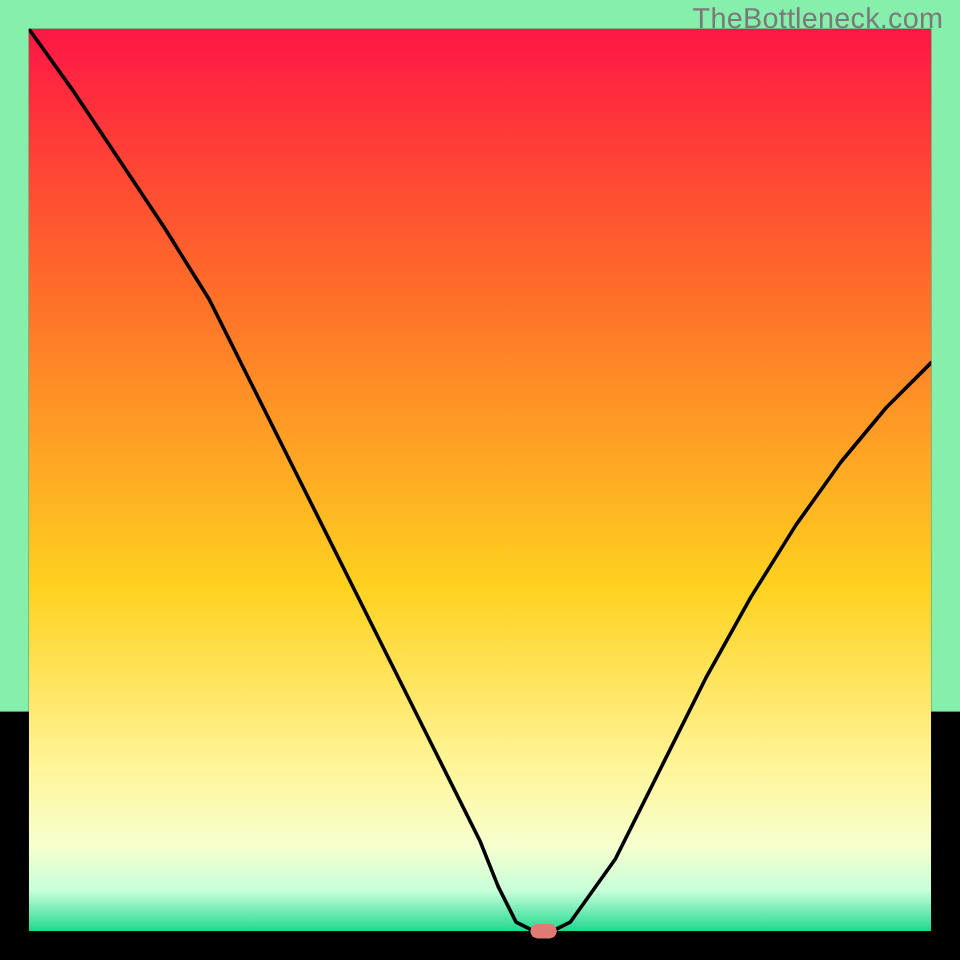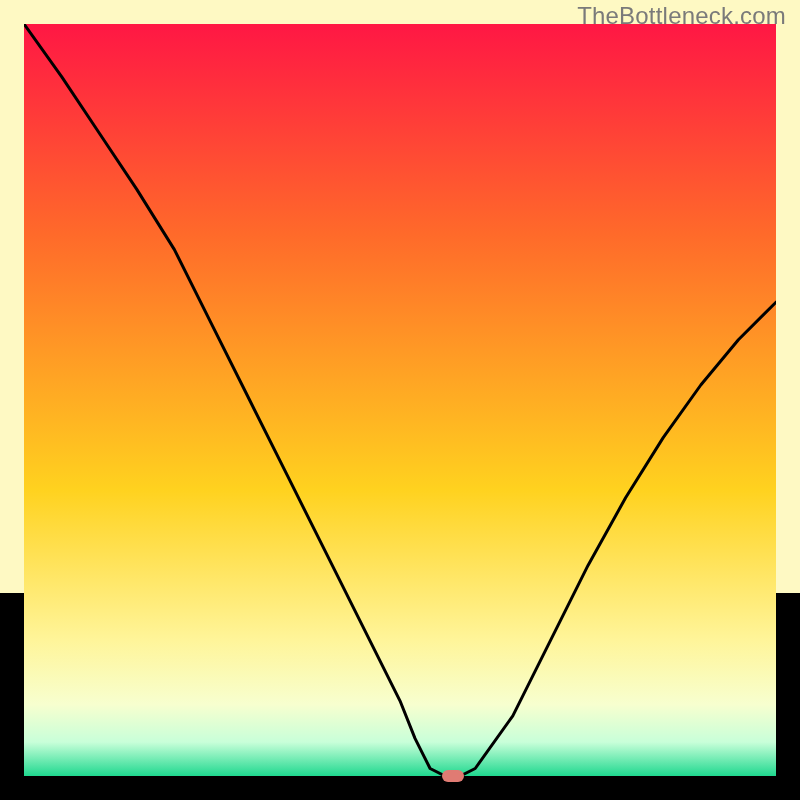--- a/index.html
+++ b/index.html
@@ -1,21 +1,21 @@
 <!DOCTYPE html>
 <html><head>
 <meta charset="utf-8">
 <style>
   * { margin: 0; padding: 0; box-sizing: border-box; }
   html, body { width: 800px; height: 800px; overflow: hidden; background: #000; }
   .frame {
     position: relative;
     width: 800px;
     height: 593px;
-    background: #fef9c3;
+    background: #86efac;
   }
   .watermark {
     position: absolute;
     top: 2px;
     right: 14px;
     font-family: Arial, Helvetica, sans-serif;
     font-size: 24px;
     font-weight: 400;
     color: #7a7a7a;
     letter-spacing: 0.2px;

